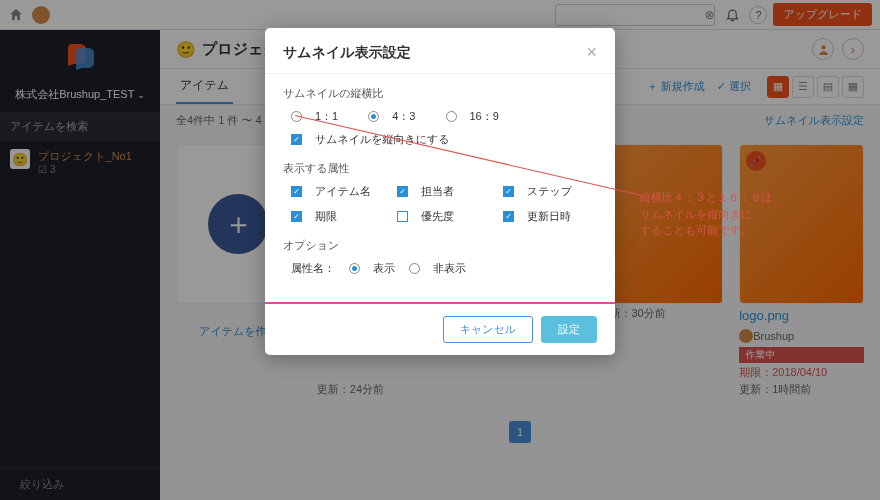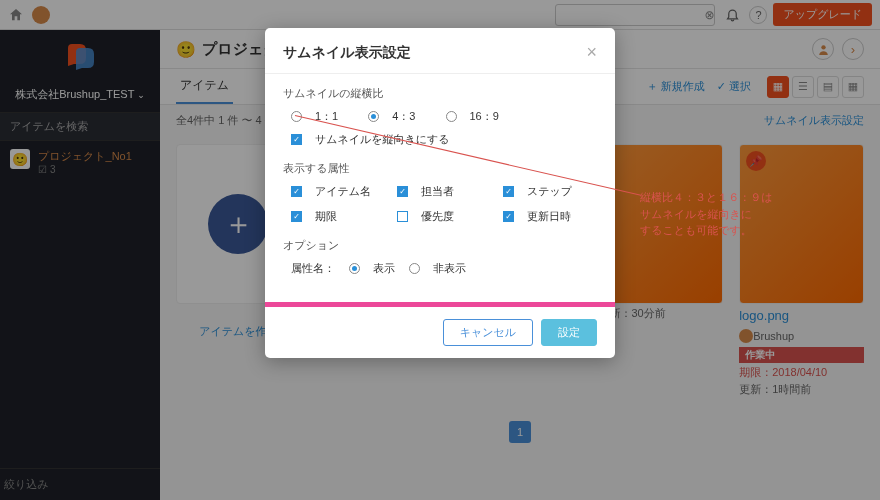--- a/index.html
+++ b/index.html
@@ -15,21 +15,21 @@
 .topbar .upgrade { background: #f4511e; color: #fff; border-radius: 3px; padding: 4px 10px; font-size: 11px; }
 .sidebar { position: absolute; left: 0; top: 30px; width: 160px; bottom: 0; background: #1e2128; color: #ccc; display: flex; flex-direction: column; }
 .sidebar .logo-area { text-align: center; padding: 10px 0 6px; }
 .sidebar .logo { width: 40px; height: 34px; margin: 0 auto; }
 .sidebar .org { text-align: center; color: #fff; font-size: 11px; padding: 4px 0 10px; }
 .sidebar .section { background: #2a2d35; padding: 6px 10px; font-size: 11px; color: #aaa; border-top: 1px solid #333; border-bottom: 1px solid #333; }
 .sidebar .proj-item { display: flex; align-items: flex-start; gap: 8px; padding: 8px 10px; }
 .sidebar .proj-thumb { width: 20px; height: 20px; background: #fff; border-radius: 3px; display:flex;align-items:center;justify-content:center;font-size:13px; }
 .sidebar .proj-name { color: #d88a4a; font-size: 11px; }
 .sidebar .proj-meta { color: #888; font-size: 10px; display: flex; align-items: center; gap: 3px; }
-.sidebar .filter { margin-top: auto; padding: 8px 4px; color: #888; font-size: 11px; border-top: 1px solid #333; }
+.sidebar .filter { margin-top: auto; padding: 8px 20px; color: #888; font-size: 11px; border-top: 1px solid #333; }
 .main { position: absolute; left: 160px; right: 0; top: 30px; bottom: 0; background: #f7f7f7; overflow: hidden; }
 .proj-header { display: flex; align-items: center; padding: 8px 16px; border-bottom: 1px solid #e5e5e5; background:#fff; }
 .proj-header .picon { font-size: 16px; margin-right: 6px; }
 .proj-header h1 { font-size: 15px; font-weight: bold; }
 .proj-header .right { margin-left: auto; display: flex; align-items: center; gap: 8px; }
 .proj-header .circ { width: 22px; height: 22px; border: 1px solid #ccc; border-radius: 50%; display: flex; align-items: center; justify-content: center; color: #d88a4a; font-size: 13px; }
 .tabs-row { display: flex; align-items: center; padding: 0 16px; border-bottom: 1px solid #e5e5e5; height: 36px; background:#fff; }
 .tab { padding: 0 4px; height: 100%; display: flex; align-items: center; font-size: 12px; border-bottom: 2px solid #4a90d9; color:#333; }
 .tabs-row .tools { margin-left: auto; display: flex; align-items: center; gap: 12px; font-size: 11px; }
 .tabs-row .tool { color: #2a8fd8; display: flex; align-items: center; gap: 3px; }
@@ -42,42 +42,42 @@
 .meta-row .slider::after { content: ''; position: absolute; right: 0; top: -4px; width: 12px; height: 12px; background: #fff; border: 1px solid #ccc; border-radius: 50%; }
 .grid { padding: 8px 16px; display: flex; gap: 16px; }
 .card { width: 130px; display: flex; flex-direction: column; }
 .card .thumb { height: 160px; background: #fff; border: 1px solid #eee; border-radius: 4px; display: flex; align-items: center; justify-content: center; position:relative; overflow:hidden; }
 .card .add-btn { width: 60px; height: 60px; border-radius: 50%; background: #3b5998; color: #fff; display: flex; align-items: center; justify-content: center; font-size: 30px; }
 .card .add-label { text-align: center; color: #2a8fd8; font-size: 11px; margin-top: 20px; }
 .card .fname { font-size: 13px; color: #2a8fd8; margin-top: 4px; }
 .card .pin { width: 20px; height: 20px; border-radius: 50%; background: #f4511e; position: absolute; top: 6px; left: 6px; display:flex;align-items:center;justify-content:center;color:#fff;font-size:11px; }
 .card .owner { display: flex; align-items: center; margin-top: 6px; font-size: 11px; color: #666; }
 .card .owner .av { width: 14px; height: 14px; border-radius: 50%; background: #d88a4a; }
-.card .status-badge { background: #d9534f; color: #fff; font-size: 10px; padding: 1px 6px; margin-top: 4px; display: inline-block; font-weight: bold; }
+.card .status-badge { background: #d9534f; color: #fff; font-size: 10px; padding: 1px 6px; margin-top: 4px; display: inline-block; }
 .card .due { color: #d9534f; font-size: 11px; margin-top: 2px; }
 .card .updated { color: #666; font-size: 11px; margin-top: 2px; }
 .pager { text-align: center; padding: 16px; }
 .pager .pg { display: inline-flex; width: 22px; height: 22px; background: #4a90d9; color: #fff; align-items: center; justify-content: center; border-radius: 3px; font-size: 11px; }
 .overlay { position: absolute; inset: 0; background: rgba(0,0,0,0.4); display: flex; align-items: flex-start; justify-content: center; padding-top: 28px; }
 .modal { width: 350px; background: #fff; border-radius: 5px; box-shadow: 0 4px 20px rgba(0,0,0,0.3); position: relative; }
 .modal .mhead { padding: 14px 18px 10px; border-bottom: 1px solid #eee; display: flex; align-items: center; }
 .modal .mhead h2 { font-size: 14px; font-weight: bold; }
 .modal .close { margin-left: auto; color: #aaa; font-size: 18px; cursor: pointer; }
 .modal .mbody { padding: 12px 18px; font-size: 11px; }
 .modal .sect { margin-bottom: 14px; }
 .modal .sect-title { color: #555; margin-bottom: 8px; }
 .modal .radio-row { display: flex; gap: 30px; padding-left: 8px; margin-bottom: 8px; }
 .modal .radio-opt, .modal .check-opt { display: flex; align-items: center; gap: 13px; }
 .modal .radio { width: 11px; height: 11px; border: 1px solid #888; border-radius: 50%; display: inline-block; position: relative; }
 .modal .radio.checked::after { content: ''; position: absolute; inset: 2px; background: #2a8fd8; border-radius: 50%; }
 .modal .check { width: 11px; height: 11px; border: 1px solid #2a8fd8; background: #2a8fd8; display: inline-flex; align-items: center; justify-content: center; color: #fff; font-size: 8px; }
 .modal .check.empty { background: #fff; }
 .modal .attr-grid { display: grid; grid-template-columns: repeat(3, 1fr); gap: 10px 12px; padding-left: 8px; }
 .modal .opt-row { display: flex; align-items: center; gap: 14px; padding-left: 8px; }
-.modal .mfoot { padding: 12px 18px; border-top: 5px solid #ec4899; display: flex; justify-content: flex-end; gap: 8px; }
+.modal .mfoot { padding: 12px 18px; border-top: 2px solid #ec4899; display: flex; justify-content: flex-end; gap: 8px; }
 .modal .btn { padding: 5px 16px; border-radius: 3px; font-size: 11px; cursor: pointer; }
 .modal .btn-cancel { border: 1px solid #4a90d9; color: #4a90d9; background: #fff; }
 .modal .btn-ok { background: #5bc0de; color: #fff; border: 1px solid #5bc0de; }
 .annot { position: absolute; color: #d9534f; font-size: 11px; line-height: 1.5; z-index: 20; }
 .annot-line { position: absolute; height: 1px; background: #d9534f; transform-origin: left center; z-index: 19; }
 .thumb.orange { background: linear-gradient(135deg,#ff9a3c,#ff6a00); }
 </style>
 </head>
 <body>
 
@@ -161,20 +161,21 @@
   </div>
   <div class="grid">
     <div class="card">
       <div class="thumb">
           <div class="add-btn">＋</div>
         </div>
       <div class="add-label">アイテムを作成</div>
     </div>
     <div class="card">
       <div class="thumb"></div>
+      <div class="updated" style="margin-top:auto">更新：24分前</div>
     </div>
     <div class="card">
       <div class="thumb"></div>
       <div class="updated">更新：30分前</div>
     </div>
     <div class="card">
       <div class="thumb orange"></div>
       <div class="updated">更新：30分前</div>
     </div>
     <div class="card">

